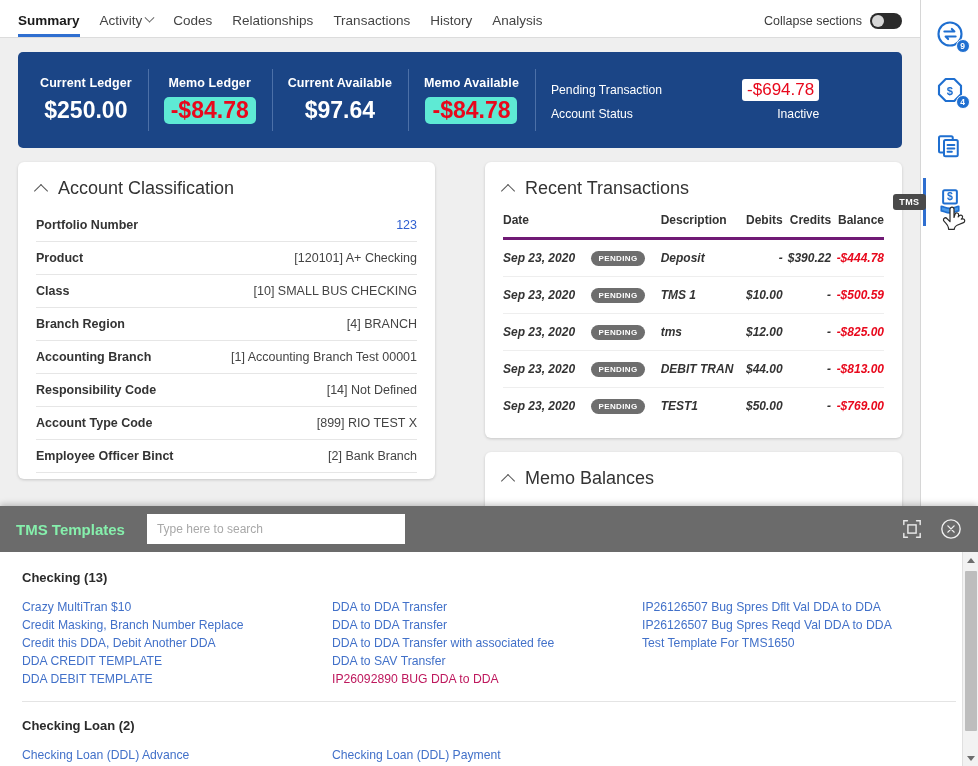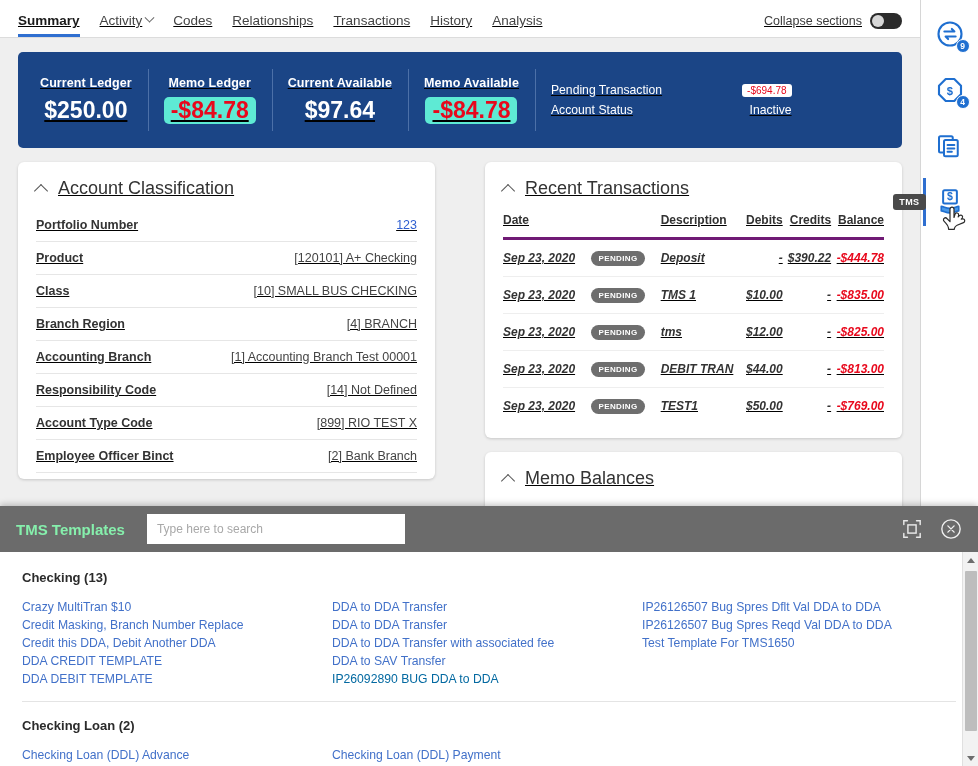--- a/index.html
+++ b/index.html
@@ -7,21 +7,21 @@
     width: 978px; height: 766px;
     font-family: "Liberation Sans", sans-serif;
     background: #ffffff;
     overflow: hidden;
   }
   #root { position: relative; width: 978px; height: 766px; background: #efefef; }
 
   
   .main-col {
     position: absolute; left: 0; top: 0; width: 920px; height: 766px;
-    background: #efefef; overflow: hidden; text-decoration: underline;
+    background: #efefef; overflow: hidden;
   }
 
   
   .tabbar {
     height: 38px; background: #ffffff; border-bottom: 1px solid #dcdcdc;
     display: flex; align-items: flex-end; padding: 0 18px; position: relative;
   }
   .tab {
     font-size: 13.5px; color: #444; padding: 0 10px 9px 10px; cursor: pointer;
     display: flex; align-items: center; gap: 4px; white-space: nowrap;
@@ -79,21 +79,21 @@
   .binfo::before {
     content: ""; position: absolute; left: 0; top: 17px; bottom: 17px;
     width: 1px; background: #4c70a8;
   }
   .binfo table { border-collapse: collapse; font-size: 12.2px; }
   .binfo td { padding: 3px 0; white-space: nowrap; }
   .binfo td.k { padding-right: 80px; }
   .binfo td.v { text-align: right; }
   .chip-neg {
     background: #ffffff; color: #e8081c; border-radius: 3px;
-    padding: 1px 5px; font-size: 10px; display: inline-block;
+    padding: 1px 5px; font-size: 17px; display: inline-block;
   }
 
   
   .panels { display: flex; gap: 18px; padding: 14px 18px 0 18px; align-items: flex-start; }
   .panel {
     background: #fff; border-radius: 6px; box-shadow: 0 1px 3px rgba(0,0,0,.17);
     flex: 1; min-width: 0;
   }
   .panel-head {
     display: flex; align-items: center; gap: 12px; padding: 16px 18px 10px 18px;
@@ -187,21 +187,21 @@
     height: 214px; overflow: hidden; position: relative; background: #fff;
   }
   .ov-scrollarea { padding: 18px 22px 0 22px; }
   .group-title { font-size: 13px; color: #2b2b2b; font-weight: bold; margin-bottom: 14px; }
   .tpl-cols { display: flex; gap: 0; }
   .tpl-col { width: 310px; }
   .tpl-link {
     display: block; font-size: 12.2px; color: #4271c9; line-height: 17.5px;
     padding: 0 0 .5px 0; cursor: pointer; white-space: nowrap;
   }
-  .tpl-link.dim { color: #0369a1; }
+  .tpl-link.dim { color: #be185d; }
   .group-sep { height: 1px; background: #e4e4e4; margin: 12px 0 0 0; }
   .group2 { padding-top: 16px; }
 
   .ov-scrollbar {
     position: absolute; right: 0; top: 0; width: 16px; height: 214px;
     background: #f2f2f2; border-left: 1px solid #e0e0e0;
   }
   .sb-arrow {
     position: absolute; left: 0; width: 16px; height: 16px;
     display: flex; align-items: center; justify-content: center;
@@ -374,21 +374,21 @@
                   <td class="r red">-$444.78</td>
                 </tr>
                 <tr>
                   <td>Sep 23, 2020</td>
                   <td class="pillcell">
                     <span class="pending-pill">PENDING</span>
                   </td>
                   <td>TMS 1</td>
                   <td class="r">$10.00</td>
                   <td class="r">-</td>
-                  <td class="r red">-$835.00</td>
+                  <td class="r red">-$500.59</td>
                 </tr>
                 <tr>
                   <td>Sep 23, 2020</td>
                   <td class="pillcell">
                     <span class="pending-pill">PENDING</span>
                   </td>
                   <td>tms</td>
                   <td class="r">$12.00</td>
                   <td class="r">-</td>
                   <td class="r red">-$825.00</td>

